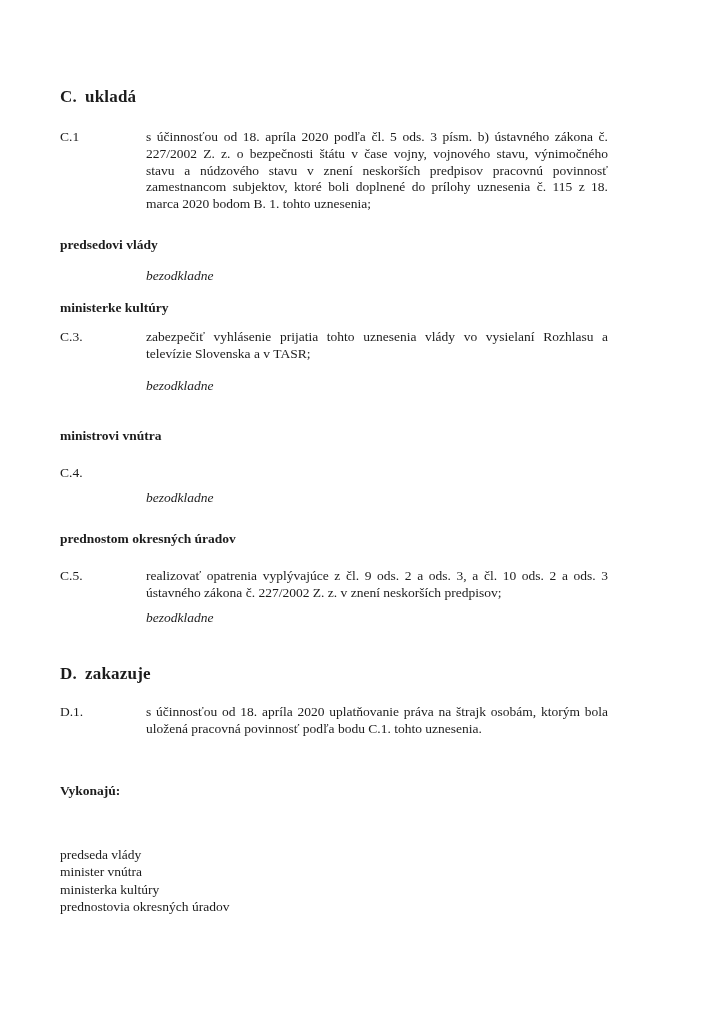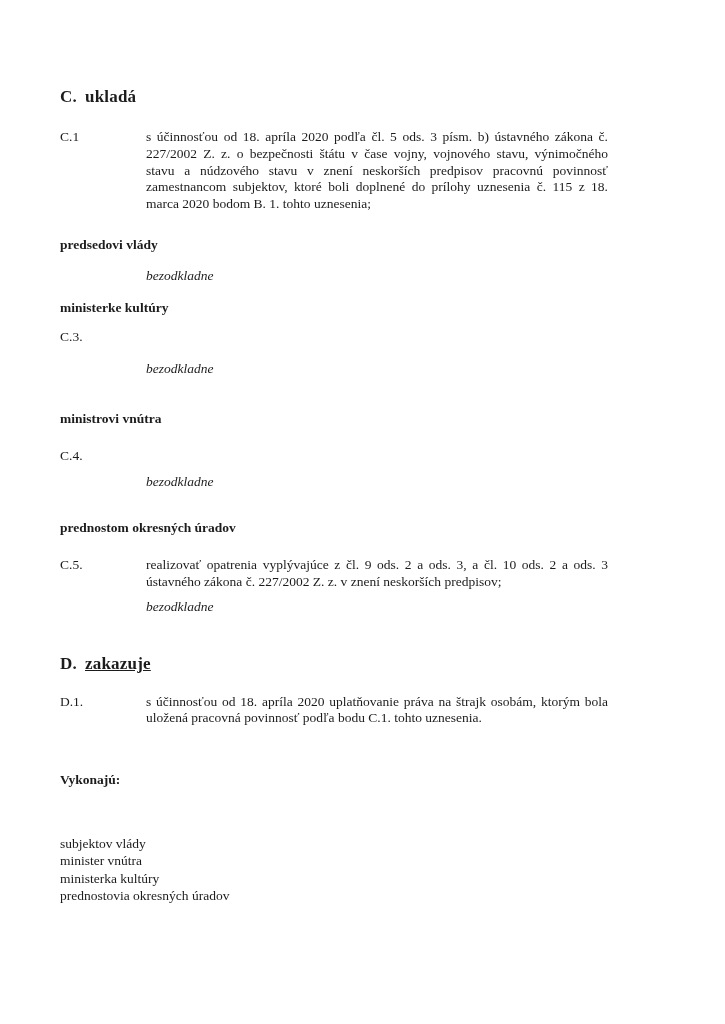--- a/index.html
+++ b/index.html
@@ -67,23 +67,23 @@
   }
   
   .mt8  { margin-top: 8px; }
   .mt9  { margin-top: 9px; }
   .mt13 { margin-top: 13px; }
   .mt14 { margin-top: 14px; }
   .mt15 { margin-top: 15px; }
   .mt20 { margin-top: 20px; }
   .mt22 { margin-top: 22px; }
   .mt24 { margin-top: 24px; }
-  .mt30 { margin-top: 30px; }
+  .mt30 { margin-top: 24px; }
   .mt33 { margin-top: 33px; }
-  .mt37 { margin-top: 37px; text-decoration: underline; }
+  .mt37 { margin-top: 37px; }
   .mt44 { margin-top: 44px; }
 </style>
 </head>
 <body>
 
 <div class="page">
 
   <div class="section-heading">
     <span class="letter">C.</span><span>ukladá</span>
   </div>
@@ -94,20 +94,21 @@
   </div>
 
   <div class="subheading mt24">predsedovi vlády</div>
 
   <div class="deadline mt14">bezodkladne</div>
 
   <div class="subheading mt15">ministerke kultúry</div>
 
   <div class="item mt13">
     <span class="label">C.3.</span>
+    <span class="text">zabezpečiť vyhlásenie prijatia tohto uznesenia vlády vo vysielaní Rozhlasu a televízie Slovenska a v TASR;</span>
   </div>
   <div class="deadline mt15">bezodkladne</div>
 
   <div class="subheading mt33">ministrovi vnútra</div>
 
   <div class="item mt20">
     <span class="label">C.4.</span>
   </div>
   <div class="deadline mt9">bezodkladne</div>
 
@@ -124,20 +125,20 @@
   </div>
 
   <div class="item mt20">
     <span class="label">D.1.</span>
     <span class="text">s účinnosťou od 18. apríla 2020 uplatňovanie práva na štrajk osobám, ktorým bola uložená pracovná povinnosť podľa bodu C.1. tohto uznesenia.</span>
   </div>
 
   <div class="executors mt44">
     <span class="exec-label">Vykonajú:</span>
     <span class="exec-names">
-      <div>subjektov vlády</div>
+      <div>predseda vlády</div>
       <div>minister vnútra</div>
       <div>ministerka kultúry</div>
       <div>prednostovia okresných úradov</div>
     </span>
   </div>
 
 </div>
 
 </body></html>

